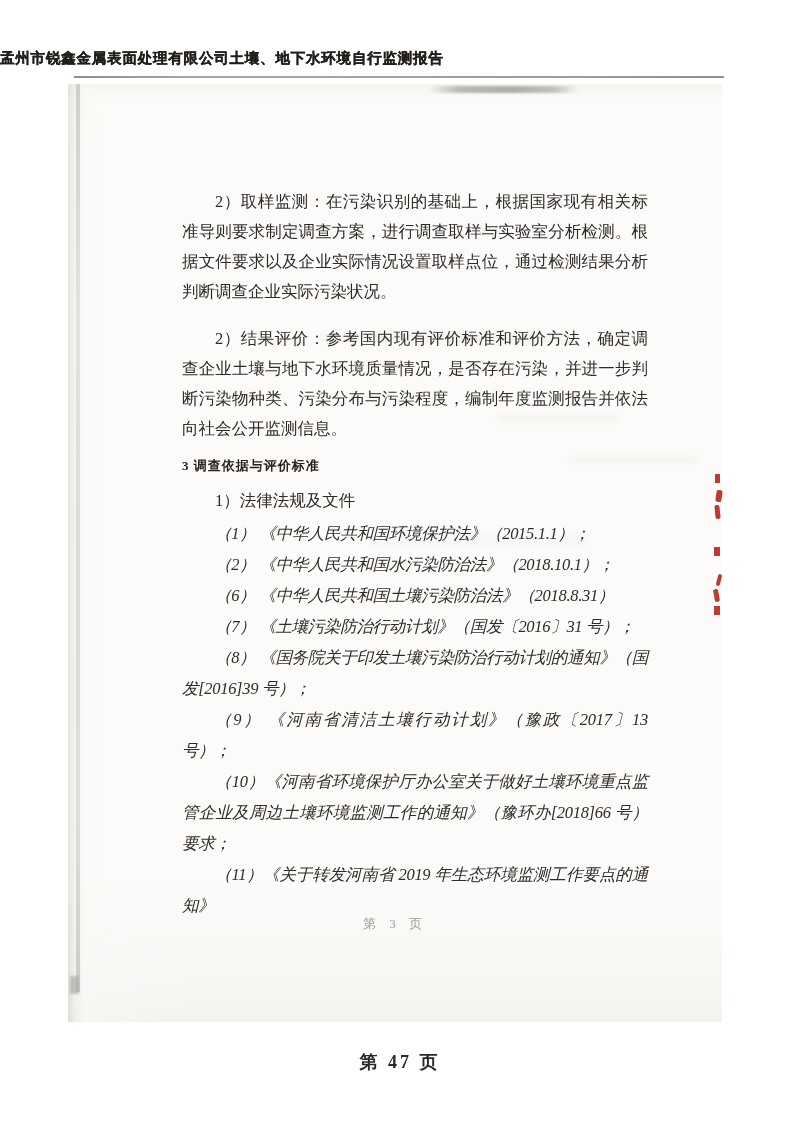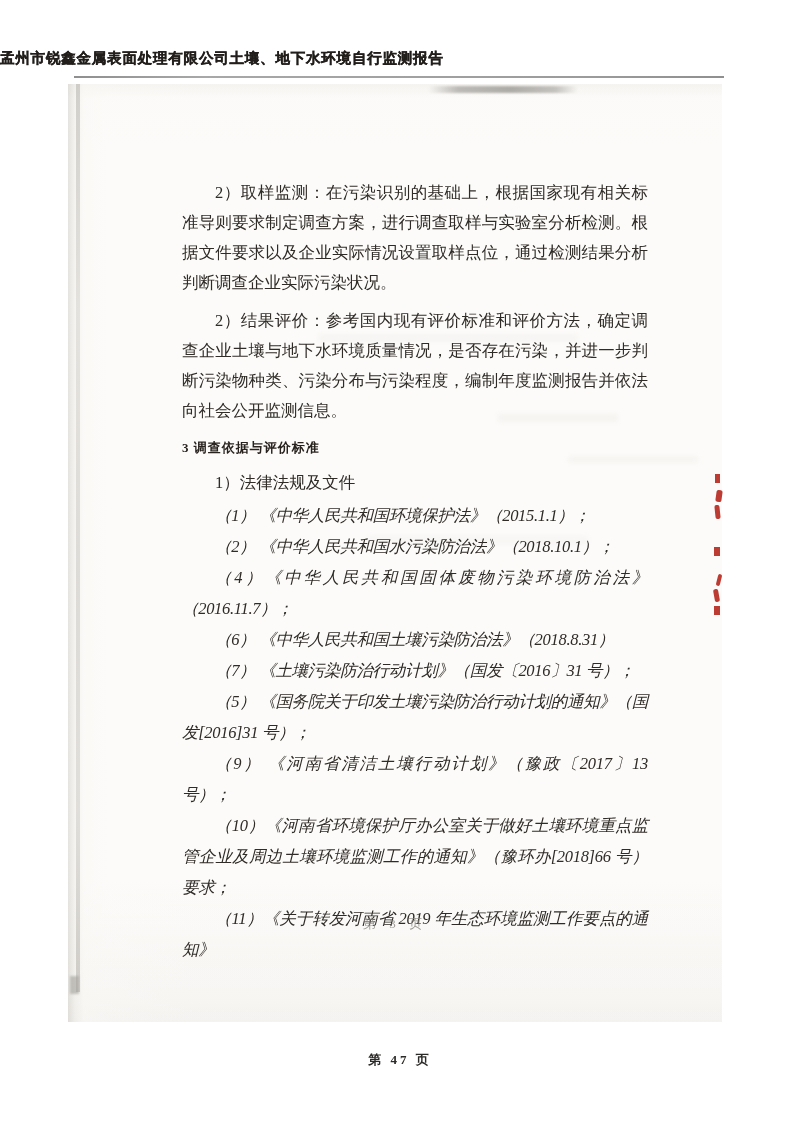--- a/index.html
+++ b/index.html
@@ -56,21 +56,21 @@
   .bleed-4 { left: 300px; top: 452px; width: 220px; height: 8px; opacity: 0.07; }
 
   
   .content {
     position: absolute; left: 114px; top: 86px; width: 466px;
     color: #2f2b27;
     font-size: 16.5px; line-height: 30px;
     text-align: justify;
     text-justify: inter-ideograph;
   }
-  .body-para { margin: 8px 0 6px 0; text-indent: 2em; }
+  .body-para { margin: 17px 0 6px 0; text-indent: 2em; }
   .section-heading {
     font-size: 13px; line-height: 32px; font-weight: bold;
     color: #27221e; letter-spacing: 1px;
     margin: 6px 0 0 0; text-indent: 0;
   }
   .subsection {
     margin: 4px 0 0 0; text-indent: 2em; line-height: 30px;
   }
   .list { margin: 2px 0 0 0; }
   .list-item {
@@ -92,21 +92,21 @@
   .rm-5 { left: 649px; top: 490px; width: 4px; height: 12px; transform: rotate(14deg); border-radius: 2px; }
   .rm-6 { left: 646px; top: 505px; width: 5px; height: 13px; transform: rotate(-10deg); border-radius: 2px; }
   .rm-7 { left: 646px; top: 522px; width: 6px; height: 9px; }
 
   
   .footer {
     position: absolute; top: 1050px; left: 0; width: 100%;
     text-align: center;
   }
   .footer-page-number {
-    font-size: 13px; color: #2c2a28; letter-spacing: 3px; font-weight: bold;
+    font-size: 18px; color: #2c2a28; letter-spacing: 3px; font-weight: bold;
   }
 </style>
 </head>
 <body>
 
 <div class="page">
 
   <div class="header-title">孟州市锐鑫金属表面处理有限公司土壤、地下水环境自行监测报告</div>
   <div class="header-rule"></div>
 
@@ -123,24 +123,23 @@
       <p class="body-para">2）取样监测：在污染识别的基础上，根据国家现有相关标准导则要求制定调查方案，进行调查取样与实验室分析检测。根据文件要求以及企业实际情况设置取样点位，通过检测结果分析判断调查企业实际污染状况。</p>
       <p class="body-para">2）结果评价：参考国内现有评价标准和评价方法，确定调查企业土壤与地下水环境质量情况，是否存在污染，并进一步判断污染物种类、污染分布与污染程度，编制年度监测报告并依法向社会公开监测信息。</p>
 
       <h2 class="section-heading">3 调查依据与评价标准</h2>
 
       <p class="subsection">1）法律法规及文件</p>
 
       <div class="list">
         <p class="list-item">（1） 《中华人民共和国环境保护法》（2015.1.1）；</p>
         <p class="list-item">（2） 《中华人民共和国水污染防治法》（2018.10.1）；</p>
-        <p class="list-item">（4）《中华人民共和国固体废物污染环境防治法》（2016.11.7）；</p>
         <p class="list-item">（6） 《中华人民共和国土壤污染防治法》（2018.8.31）</p>
         <p class="list-item">（7） 《土壤污染防治行动计划》（国发〔2016〕31 号）；</p>
-        <p class="list-item">（5） 《国务院关于印发土壤污染防治行动计划的通知》（国发[2016]31 号）；</p>
+        <p class="list-item">（8） 《国务院关于印发土壤污染防治行动计划的通知》（国发[2016]39 号）；</p>
         <p class="list-item">（9） 《河南省清洁土壤行动计划》（豫政〔2017〕13 号）；</p>
         <p class="list-item">（10）《河南省环境保护厅办公室关于做好土壤环境重点监管企业及周边土壤环境监测工作的通知》（豫环办[2018]66 号）要求；</p>
         <p class="list-item">（11）《关于转发河南省 2019 年生态环境监测工作要点的通知》</p>
       </div>
     </div>
 
     <div class="inner-page-number">第 3 页</div>
 
     <span class="red-mark rm-1"></span>
     <span class="red-mark rm-2"></span>

